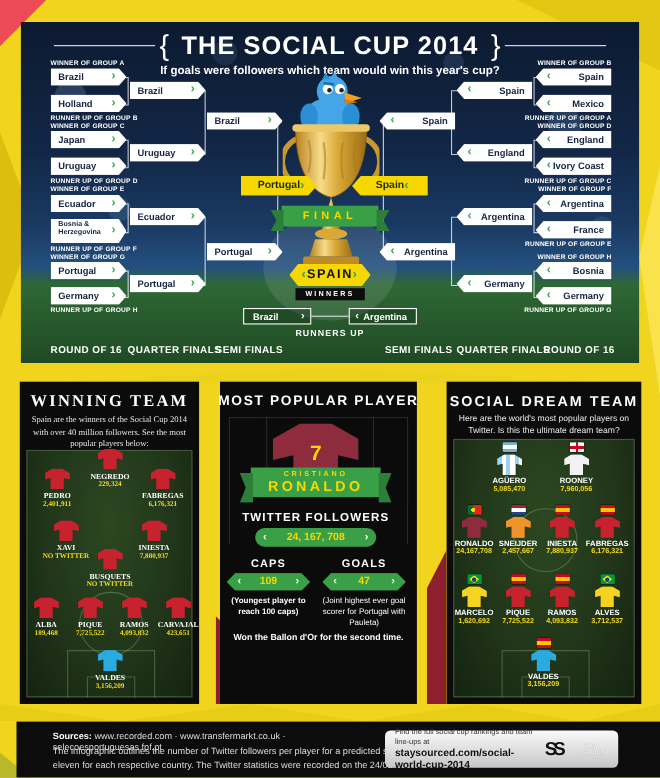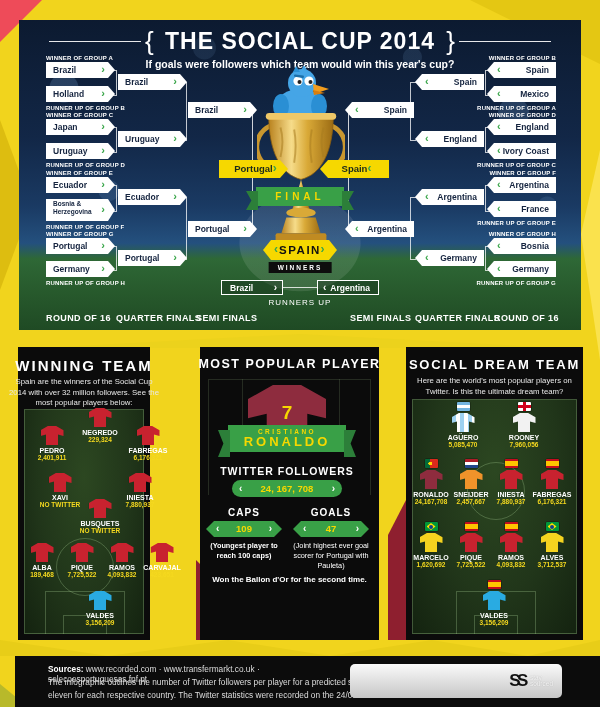--- a/index.html
+++ b/index.html
@@ -52,21 +52,21 @@
   #winner-box{position:absolute;left:244px;top:220px;width:74px;height:20px;background:#f6d800;z-index:5;
     clip-path:polygon(8px 0,calc(100% - 8px) 0,100% 50%,calc(100% - 8px) 100%,8px 100%,0 50%);
     color:#111;font-size:11.5px;font-weight:800;letter-spacing:1.5px;text-align:center;line-height:20px;}
   #winner-box .chev{font-size:12px;line-height:19px;}
   #winners-label{position:absolute;left:281px;top:242px;transform:translateX(-50%);background:#0d0d0d;color:#fff;
     font-size:6.5px;font-weight:700;letter-spacing:2px;line-height:11px;padding:0 9px;z-index:5;}
   .obox{position:absolute;width:62px;height:15px;border:1px solid #fff;color:#fff;font-size:8.5px;font-weight:700;
     line-height:14px;z-index:4;box-sizing:border-box;background:rgba(10,25,15,.25);}
   .obox .wchev{position:absolute;top:0;font-size:10px;font-weight:700;color:#fff;line-height:13px;}
   #runnersup-label{position:absolute;left:281px;top:278px;transform:translateX(-50%);color:#fff;
-    font-size:8px;font-weight:400;letter-spacing:1px;z-index:4;text-align:right;}
+    font-size:8px;font-weight:700;letter-spacing:1px;z-index:4;text-align:right;}
   .stage{position:absolute;top:293px;color:#fff;font-size:9px;font-weight:800;letter-spacing:.4px;white-space:nowrap;z-index:3;}
   
   #trophy{position:absolute;left:238px;top:86px;z-index:3;}
   #bird{position:absolute;left:248px;top:46px;z-index:3;}
   
   .panel{position:absolute;top:347px;height:293px;background:#0b0b0b;z-index:2;}
   .ptitle{position:absolute;left:50%;transform:translateX(-50%);top:10px;color:#fff;font-weight:800;white-space:nowrap;}
   .pdesc{position:absolute;left:50%;transform:translateX(-50%);color:#e8e8e8;font-size:7.8px;line-height:1.35;text-align:center;}
   .pitch{position:absolute;border:1px solid rgba(170,210,150,.30);
     background:radial-gradient(ellipse at 50% 30%, #2c4721 0%, #21361a 55%, #142310 100%);}
@@ -122,21 +122,21 @@
   
   #footer{position:absolute;left:15px;right:0;top:656px;height:51px;background:#0c0c0c;z-index:2;}
   #footer-sources{position:absolute;left:33px;top:8px;width:300px;font-size:8.3px;color:#ddd;}
   #footer-sources b{color:#fff;}
   #footer-note{position:absolute;left:33px;top:20px;width:335px;font-size:8.3px;line-height:12.5px;color:#ddd;}
   #cta-box{position:absolute;left:335px;top:8px;width:212px;height:34px;border-radius:5px;
     background:linear-gradient(180deg,#fafafa,#c6c6c6);display:flex;align-items:center;gap:7px;
     padding:0 9px;box-sizing:border-box;}
   #cta-line1{font-size:6.8px;color:#333;line-height:9px;}
   #cta-line2{font-size:9.3px;font-weight:800;color:#111;line-height:11px;}
-  #ss-logo{display:flex;align-items:center;gap:2px;margin-left:auto;justify-content:flex-end;}
+  #ss-logo{display:flex;align-items:center;gap:16px;margin-left:auto;justify-content:flex-end;}
   #ss-glyph{font-size:17px;font-weight:800;letter-spacing:-3.5px;color:#111;padding-right:3px;}
   .ss-text{font-size:6.5px;line-height:6.5px;color:#fdfdfd;text-shadow:0 0 1px rgba(0,0,0,.35);}
 </style>
 </head>
 <body>
 
 <div id="app">
 
   <div class="deco" style="left:0;top:0;width:42px;height:42px;background:#ee4b59;clip-path:polygon(0 0,100% 0,0 100%);"></div>
   <div class="deco" style="right:0;top:0;width:130px;height:64px;background:#e4c713;clip-path:polygon(0 0,100% 0,100% 100%);"></div>
@@ -278,23 +278,23 @@
     <div id="runnersup-label">RUNNERS UP</div>
 
     <div class="stage" style="left:27px;">ROUND OF 16</div>
     <div class="stage" style="left:97px;">QUARTER FINALS</div>
     <div class="stage" style="left:177px;">SEMI FINALS</div>
     <div class="stage" style="left:331px;">SEMI FINALS</div>
     <div class="stage" style="left:396px;">QUARTER FINALS</div>
     <div class="stage" style="left:475px;">ROUND OF 16</div>
   </div>
 
-  <div class="panel" style="left:18px;width:132px;">
+  <div class="panel" style="left:18px;width:163px;font-family:Liberation Serif, serif;">
     <div class="ptitle" style="font-size:15px;letter-spacing:2px;">WINNING TEAM</div>
-    <div class="pdesc" style="top:30px;width:150px;">Spain are the winners of the Social Cup 2014 with over 32 million followers. See the most popular players below:</div>
+    <div class="pdesc" style="top:30px;width:150px;">Spain are the winners of the Social Cup 2014 with over 40 million followers. See the most popular players below:</div>
     <div class="pitch" style="left:6px;right:6px;top:62px;bottom:6px;">
       <div class="pm" style="left:50%;top:128px;width:56px;height:56px;margin-left:-28px;border-radius:50%;"></div>
       <div class="pm" style="left:50%;bottom:-1px;width:78px;height:42px;margin-left:-39px;border-bottom:none;"></div>
       <div class="pm" style="left:50%;bottom:-1px;width:42px;height:18px;margin-left:-21px;border-bottom:none;"></div>
     </div>
 
     <div class="player" style="left:82px;top:61px;">
         <div class="shirt shirt-red"></div>
         <div class="pname">NEGREDO</div>
         <div class="pval">229,324</div>
@@ -458,20 +458,24 @@
         <div class="shirt shirt-blue"></div>
         <div class="pname">VALDES</div>
         <div class="pval">3,156,209</div>
       </div>
   </div>
 
   <div id="footer">
     <div id="footer-sources"><b>Sources:</b> <span>www.recorded.com · www.transfermarkt.co.uk · selecoesportuguesas.fpf.pt</span></div>
     <div id="footer-note">The infographic outlines the number of Twitter followers per player for a predicted starting eleven for each respective country. The Twitter statistics were recorded on the 24/01/2014.</div>
     <div id="cta-box">
+      <div>
+        <div id="cta-line1">Find the full social cup rankings and team line-ups at</div>
+        <div id="cta-line2">staysourced.com/social-world-cup-2014</div>
+      </div>
       <div id="ss-logo">
         <span id="ss-glyph">SS</span>
         <span>
           <span class="ss-text" style="display:block;">stay</span>
           <span class="ss-text" style="display:block;">sourced</span>
         </span>
       </div>
     </div>
   </div>
 

